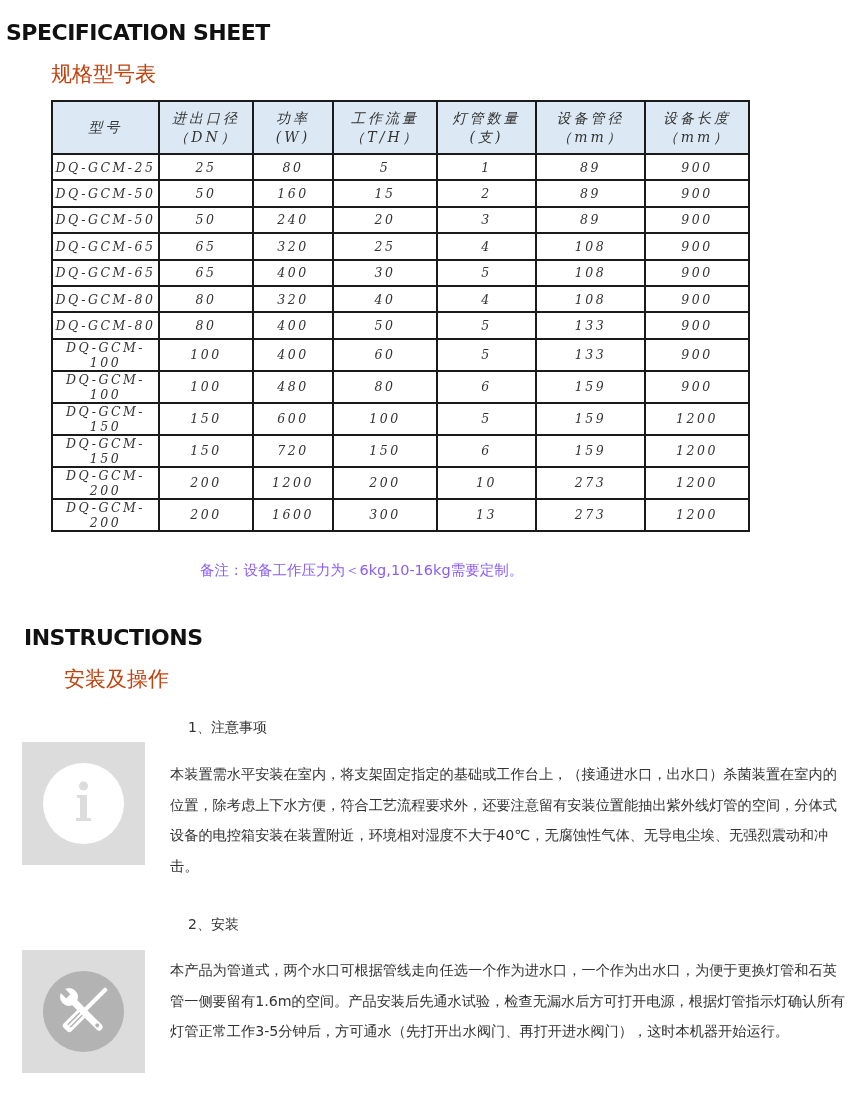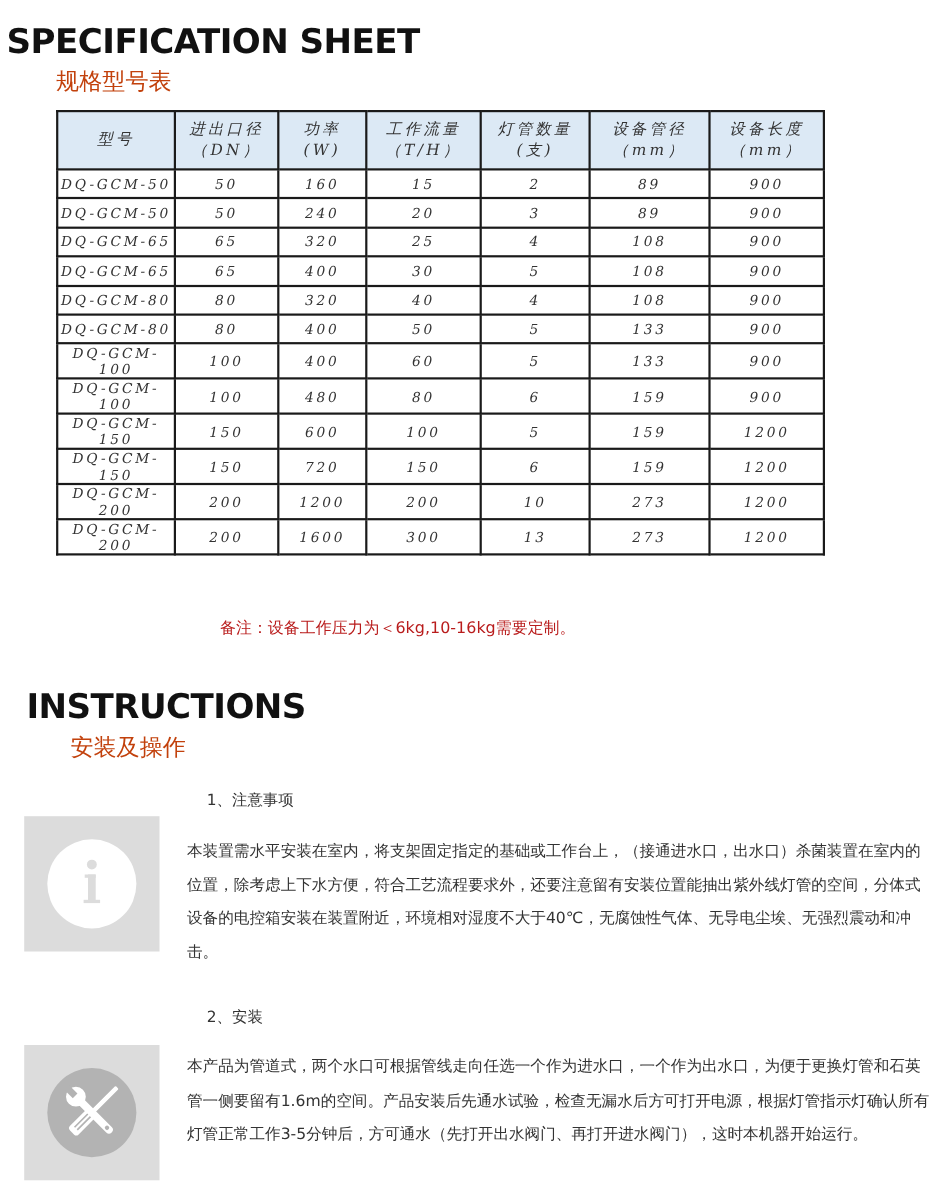--- a/index.html
+++ b/index.html
@@ -1,31 +1,31 @@
 <!DOCTYPE html>
 <html><head>
 <meta charset="utf-8">
 <style>
   html, body { margin: 0; padding: 0; background: #ffffff; }
   body { width: 849px; height: 1094px; position: relative; overflow: hidden; font-family: "DejaVu Sans", sans-serif; color: #222; }
-  .h-en { position: absolute; font-family: "DejaVu Sans", sans-serif; font-weight: bold; font-size: 31px; color: #111; letter-spacing: -0.5px; }
+  .h-en { position: absolute; font-family: "DejaVu Sans", sans-serif; font-weight: bold; font-size: 22px; color: #111; letter-spacing: -0.5px; }
   .h-cn { position: absolute; font-family: "DejaVu Sans", sans-serif; font-size: 21px; color: #c2410c; margin-left: 40px; }
   #spec-title-en { left: 6px; top: 20px; }
   #spec-title-cn { left: 11px; top: 60px; }
   #ins-title-en { left: 24px; top: 625px; }
   #ins-title-cn { left: 24px; top: 665px; }
 
   table.spec { position: absolute; left: 51px; top: 100px; border-collapse: collapse; font-family: "DejaVu Serif", serif; font-style: italic; }
   table.spec th, table.spec td { border: 2px solid #1a1a1a; text-align: center; padding: 0; color: #333; }
   table.spec th { background: #dce9f5; height: 51px; font-weight: normal; font-size: 14px; letter-spacing: 3px; line-height: 19px; }
   table.spec td { height: 24.4px; font-size: 12.5px; letter-spacing: 2.5px; }
   .c0 { width: 105px; } .c1 { width: 92px; } .c2 { width: 78px; } .c3 { width: 102px; }
   .c4 { width: 97px; margin-left: 27px; } .c5 { width: 107px; } .c6 { width: 102px; }
 
-  #note { position: absolute; left: 200px; top: 561px; font-size: 14.5px; color: #b91c1c; }
+  #note { position: absolute; left: 200px; top: 561px; font-size: 14.5px; color: #8b5cf6; }
 
   .icon-box { position: absolute; left: 22px; width: 123px; height: 123px; background: #dcdcdc; }
   #info-box { top: 742px; }
   #tools-box { top: 950px; }
   .icon-box .circle { position: absolute; left: 21px; top: 21px; width: 81px; height: 81px; border-radius: 50%; }
   #info-box .circle { background: #ffffff; }
   #tools-box .circle { background: #b3b3b3; }
 
   .step-title { position: absolute; left: 188px; font-size: 14px; color: #333; }
   #step1-title { top: 719px; }
@@ -66,20 +66,29 @@
           <div>设备管径</div>
           <div>（mm）</div>
         </th>
         <th class="c6">
           <div>设备长度</div>
           <div>（mm）</div>
         </th>
       </tr>
   </thead>
   <tbody id="spec-body">
+      <tr>
+        <td class="c0">DQ-GCM-25</td>
+        <td class="c1">25</td>
+        <td class="c2">80</td>
+        <td class="c3">5</td>
+        <td class="c4">1</td>
+        <td class="c5">89</td>
+        <td class="c6">900</td>
+      </tr>
       <tr>
         <td class="c0">DQ-GCM-50</td>
         <td class="c1">50</td>
         <td class="c2">160</td>
         <td class="c3">15</td>
         <td class="c4">2</td>
         <td class="c5">89</td>
         <td class="c6">900</td>
       </tr>
       <tr>

